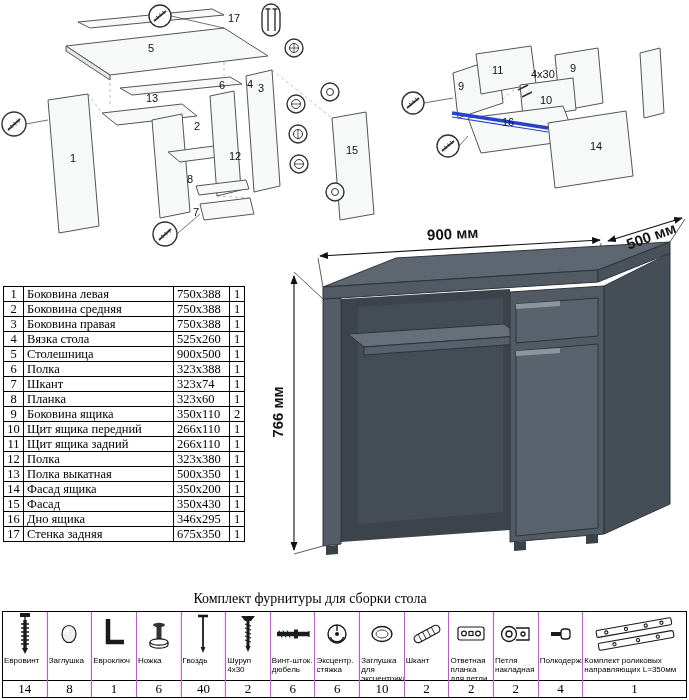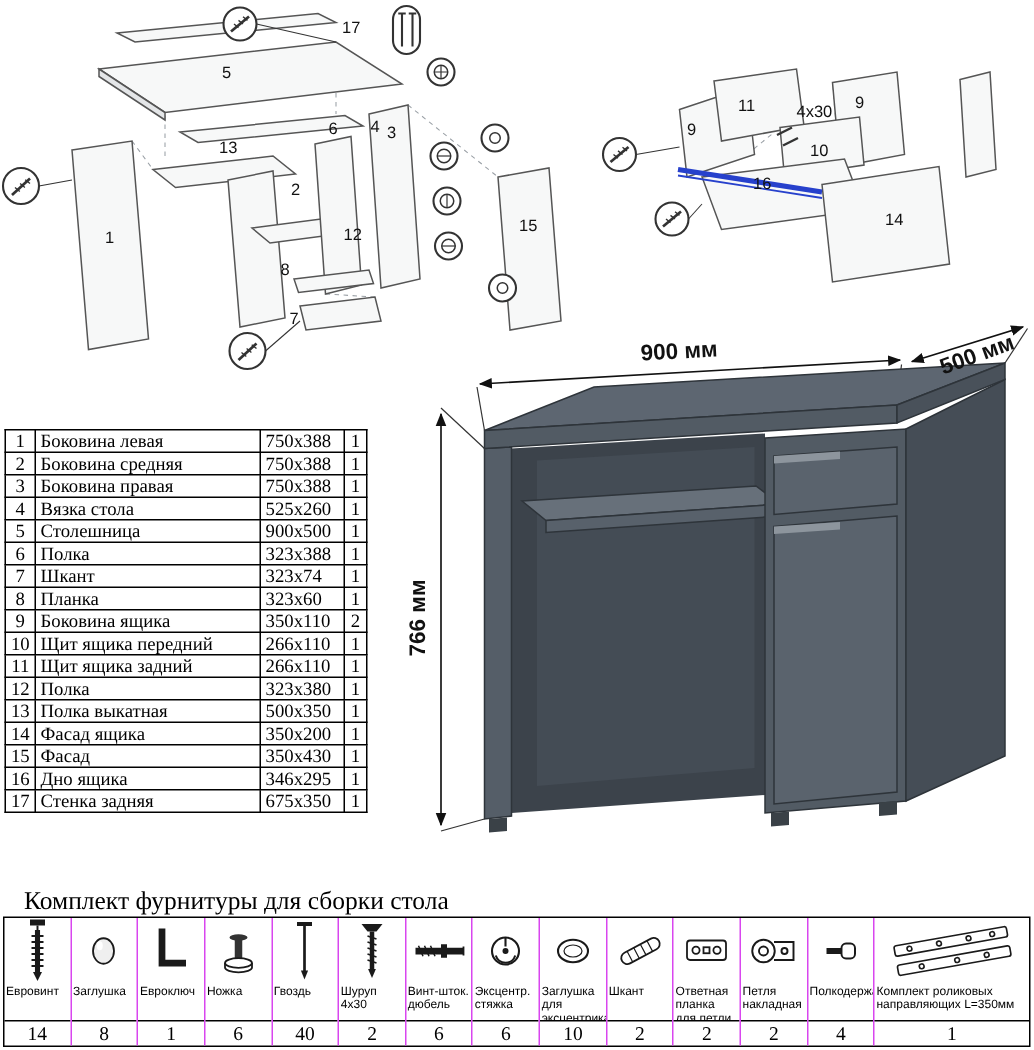--- a/index.html
+++ b/index.html
@@ -7,21 +7,21 @@
   .page{position:relative;width:689px;height:540px;background:#fff}
   .abs{position:absolute}
   
   .parts-table{position:absolute;left:3px;top:286px;border-collapse:collapse;font-size:12.5px;background:#fff}
   .parts-table td{border:1px solid #000;height:15px;line-height:14px;padding:0 3px;white-space:nowrap}
   .parts-table td.c-num{width:20px;text-align:center;padding:0 2px}
   .parts-table td.c-name{width:150px}
   .parts-table td.c-size{width:56px;}
   .parts-table td.c-qty{width:15px;text-align:center;padding:0 2px}
   
-  .hw-title{position:absolute;left:16px;top:591px;width:612px;text-align:left;font-size:17px}
+  .hw-title{position:absolute;left:4px;top:591px;width:612px;text-align:center;font-size:14px}
   .hw-table{position:absolute;left:2px;top:611px;width:685px;height:87px;border:1px solid #000;display:flex;align-items:stretch;background:#fff}
   .hw-col{flex:1 1 0;min-width:0;display:flex;flex-direction:column}
   .hw-col + .hw-col{border-left:1px solid #d946ef}
   .hw-col:last-child{flex:2.35 1 0}
   .hw-icon{height:44px;display:flex;align-items:center;justify-content:center;overflow:hidden}
   .hw-name{height:24px;font-size:8px;line-height:1.15;padding:0 1px;overflow:hidden;font-family:"Liberation Sans",sans-serif}
   .hw-qty{border-top:1px solid #000;flex:1;display:flex;align-items:center;justify-content:center;font-size:13px}
   
   svg text{font-family:"Liberation Sans",sans-serif}
   .dlabel{font-size:11px;fill:#111}

